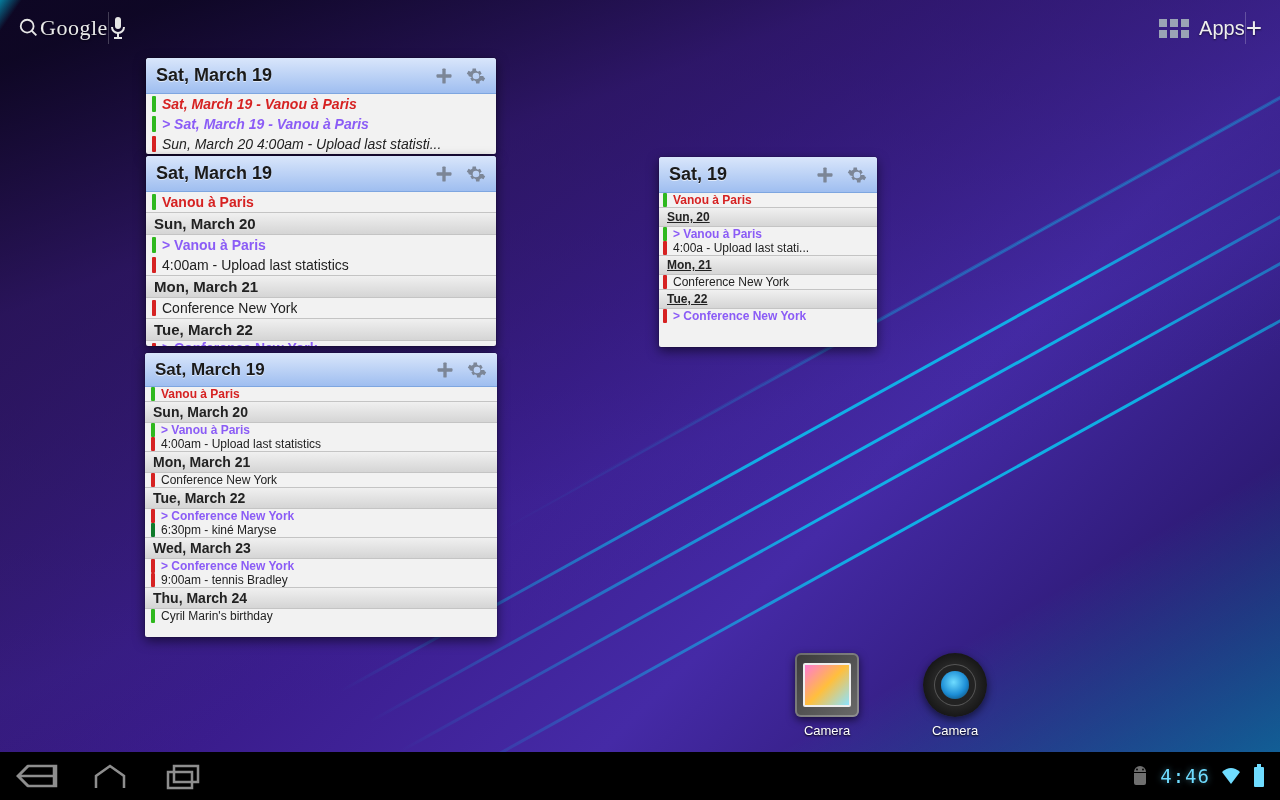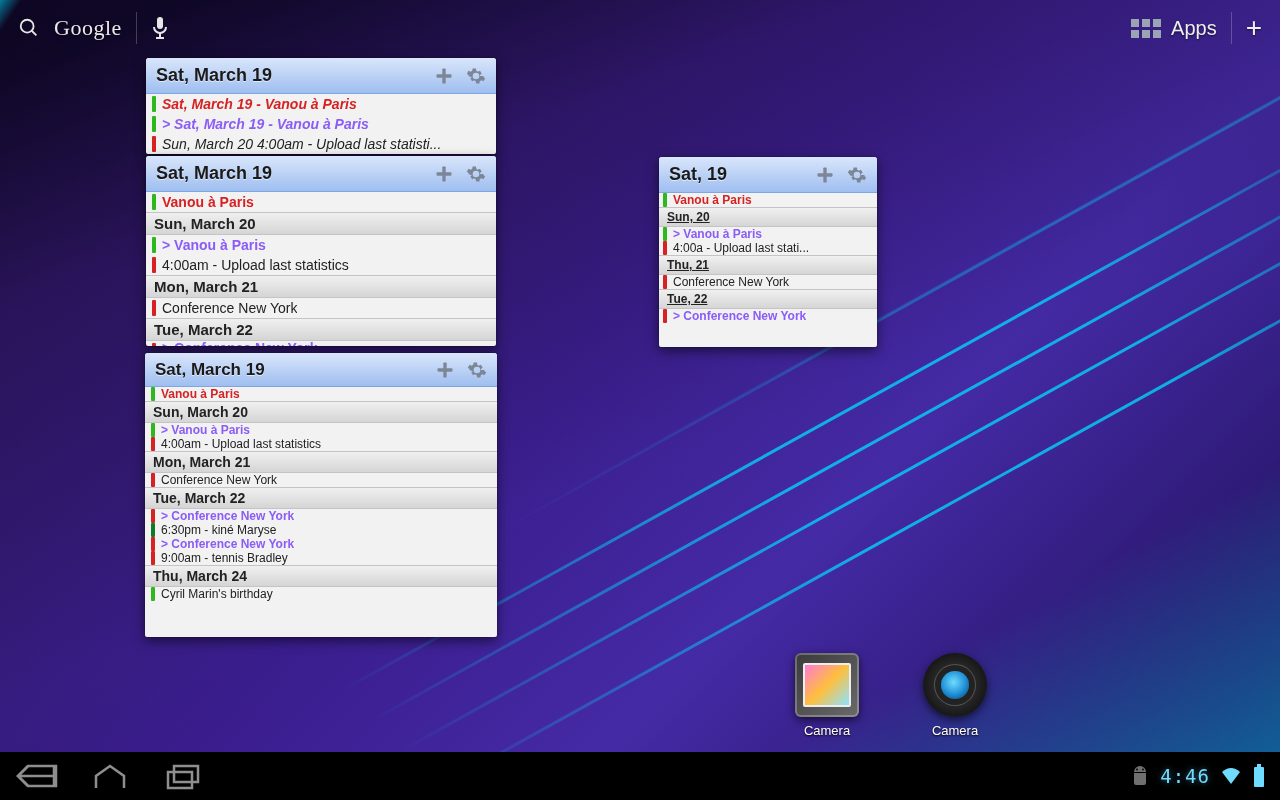--- a/index.html
+++ b/index.html
@@ -12,21 +12,21 @@
       linear-gradient(135deg, #241042 0%, #3a1c8c 45%, #452aa6 65%, #1a0d4d 100%);
     position: relative;
     color: #eee;
   }
   
   .bg-lines { position:absolute; inset:0; pointer-events:none; overflow:hidden; }
   .bg-lines .ln { position:absolute; width:1200px; height:3px; background:linear-gradient(90deg, rgba(0,220,255,0) 0%, rgba(0,220,255,.75) 40%, rgba(0,220,255,.75) 70%, rgba(0,220,255,0) 100%); transform: rotate(-29deg); transform-origin: left center; }
 
   
   .topbar { position:absolute; top:0; left:0; right:0; height:56px; display:flex; align-items:center; justify-content:space-between; padding:0 18px 0 18px; }
-  .topbar .left, .topbar .right { display:flex; align-items:center; gap:14px; }
+  .topbar .left, .topbar .right { display:flex; align-items:center; }
   .top-icon { color:#e6e6e6; text-shadow:0 1px 2px rgba(0,0,0,.6); }
   .google-text { font-family:Georgia, "Times New Roman", serif; font-size:22px; letter-spacing:.5px; color:#eaeaea; text-shadow:0 1px 2px rgba(0,0,0,.6); }
   .vdiv { width:1px; height:32px; background:rgba(255,255,255,.22); }
   .apps-btn { display:flex; align-items:center; gap:10px; font-size:20px; color:#eee; text-shadow:0 1px 2px rgba(0,0,0,.6); }
   .apps-grid-ico { display:grid; grid-template-columns:repeat(3,8px); grid-template-rows:repeat(2,8px); gap:3px; }
   .apps-grid-ico span { background:#9aa4b5; width:8px; height:8px; }
   .plus-big { font-size:28px; font-weight:300; color:#eee; text-shadow:0 1px 2px rgba(0,0,0,.6); line-height:1; }
   .mic-ico svg, .search-ico svg { display:block; }
 
   
@@ -254,20 +254,21 @@
       </div>
       <div class="date-sep">Tue, March 22</div>
       <div class="ev orange">
         <span class="bar red"></span>
         <span class="txt">&gt; Conference New York</span>
       </div>
       <div class="ev ">
         <span class="bar dgreen"></span>
         <span class="txt">6:30pm - kiné Maryse</span>
       </div>
+      <div class="date-sep">Wed, March 23</div>
       <div class="ev orange">
         <span class="bar red"></span>
         <span class="txt">&gt; Conference New York</span>
       </div>
       <div class="ev ">
         <span class="bar red"></span>
         <span class="txt">9:00am - tennis Bradley</span>
       </div>
       <div class="date-sep">Thu, March 24</div>
       <div class="ev  cut">
@@ -300,21 +301,21 @@
       </div>
       <div class="date-sep">Sun, 20</div>
       <div class="ev orange">
         <span class="bar green"></span>
         <span class="txt">&gt; Vanou à Paris</span>
       </div>
       <div class="ev ">
         <span class="bar red"></span>
         <span class="txt">4:00a - Upload last stati...</span>
       </div>
-      <div class="date-sep">Thu, 21</div>
+      <div class="date-sep">Mon, 21</div>
       <div class="ev ">
         <span class="bar red"></span>
         <span class="txt">Conference New York</span>
       </div>
       <div class="date-sep">Tue, 22</div>
       <div class="ev orange">
         <span class="bar red"></span>
         <span class="txt">&gt; Conference New York</span>
       </div>
     </div>

